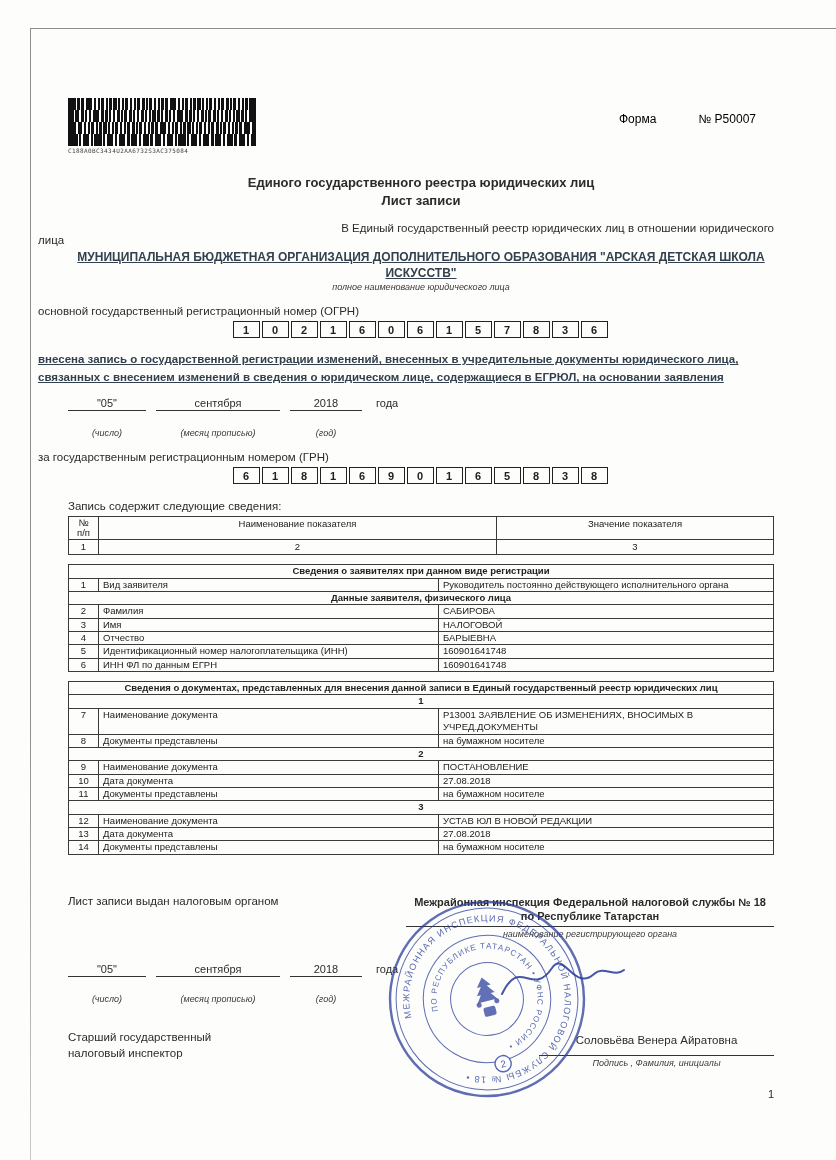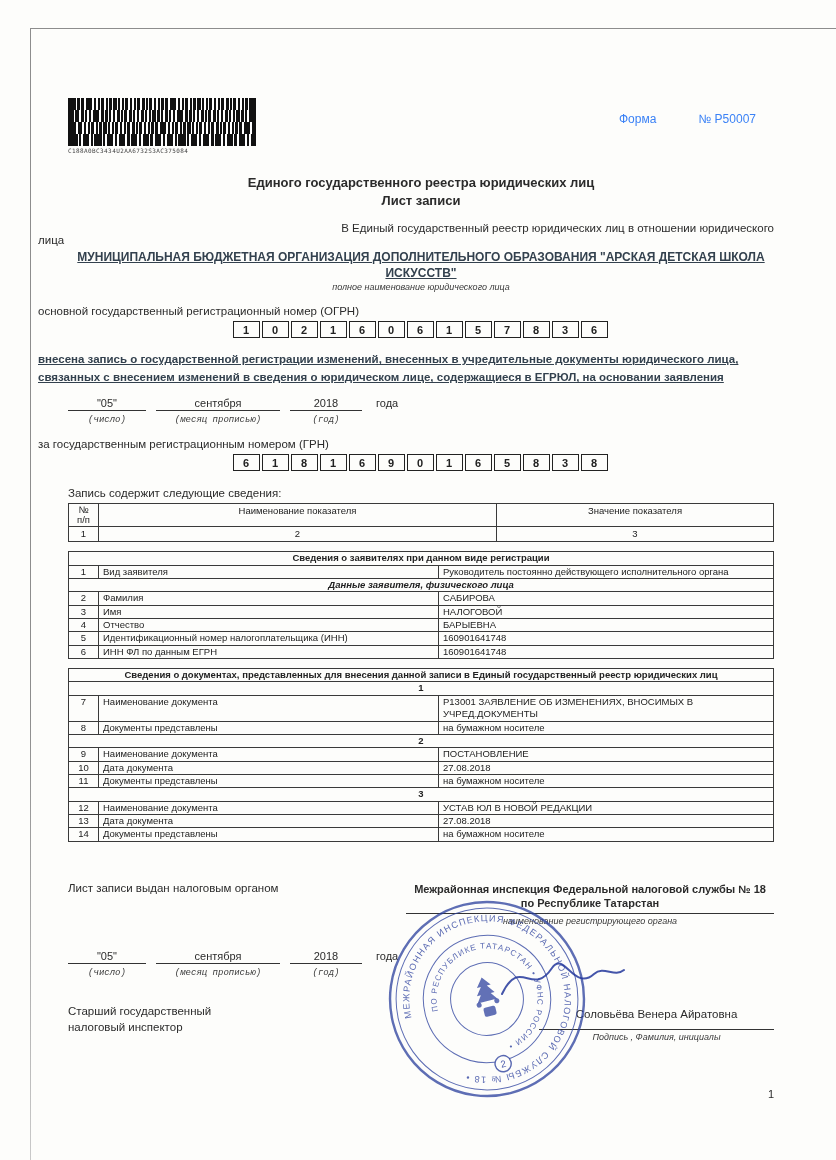--- a/index.html
+++ b/index.html
@@ -14,21 +14,21 @@
   .top-row{display:flex;justify-content:space-between;align-items:flex-start;margin-top:98px;}
   .barcode{width:178px;border-left:6px solid #111;border-right:4px solid #111;background:#fff;}
   .bc-row{height:12px;background-image:
       repeating-linear-gradient(90deg,#111 0 2px,transparent 2px 4px),
       repeating-linear-gradient(90deg,#111 0 1px,transparent 1px 7px),
       repeating-linear-gradient(90deg,transparent 0 3px,#111 3px 5px,transparent 5px 12px);}
   .bc-row:nth-child(2){background-position:3px 0,1px 0,5px 0;}
   .bc-row:nth-child(3){background-position:6px 0,4px 0,2px 0;}
   .bc-row:nth-child(4){background-position:1px 0,6px 0,8px 0;}
   .bc-num{font-family:"DejaVu Sans Mono",monospace;font-size:6px;letter-spacing:.4px;color:#444;margin-top:1px;}
-  .form-no{display:flex;gap:42px;font-size:12px;margin-top:14px;margin-right:18px;color:#3b82f6;}
+  .form-no{display:flex;gap:42px;font-size:12px;margin-top:14px;margin-right:18px;color:#000000;}
 
   
   .doc-title{text-align:center;font-weight:bold;font-size:13px;margin-top:20px;line-height:1.35;color:#2b2b2b;}
   .intro{margin-top:13px;font-size:11.5px;color:#2b2b2b;}
   .intro-l1{text-align:right;}
   .intro-l2{margin-left:-30px;}
   .org-name{text-align:center;font-weight:bold;font-size:12px;text-decoration:underline;
             margin-top:3px;line-height:1.35;color:#33414e;}
   .caption{font-style:italic;font-size:9px;color:#3a3a3a;}
   .org-cap{text-align:center;margin-top:1px;}
@@ -37,34 +37,34 @@
   .digits-row{display:flex;justify-content:center;margin-top:4px;}
   .digit-box{width:25px;height:15px;border:1.4px solid #222;margin-right:2px;display:flex;
              align-items:center;justify-content:center;font-weight:bold;font-size:11px;color:#222;}
   .statement{margin-top:13px;margin-left:-30px;font-weight:bold;font-size:11.5px;color:#33414e;
              text-decoration:underline;line-height:1.55;}
 
   .date-row{display:flex;align-items:flex-start;margin-top:10px;font-size:11px;color:#2b2b2b;}
   .df{display:flex;flex-direction:column;align-items:center;margin-right:10px;}
   .df .val{border-bottom:1px solid #333;text-align:center;padding:0 10px 1px;}
   .w-day{min-width:58px;}.w-month{min-width:104px;}.w-year{min-width:52px;}
-  .df .cap{margin-top:4px;font-family:Liberation Mono, monospace;}
+  .df .cap{margin-top:17px;}
   .suffix{margin-left:4px;}
 
   .tbl-intro{font-size:11.5px;margin-top:16px;color:#2b2b2b;}
   table{border-collapse:collapse;width:100%;table-layout:fixed;}
   td{border:1px solid #3a3a3a;font-size:9.5px;padding:0 4px;line-height:1.3;vertical-align:top;color:#222;}
   .hdr{margin-top:4px;}
   .hdr td{text-align:center;padding:1px 2px;}
   .pre{white-space:pre-line;line-height:1.05;}
   col.c1{width:30px;} col.h2{width:398px;} col.b2{width:340px;}
   .rec{margin-top:9px;}
   .sect-title{text-align:center;font-weight:bold;}
   .sub{text-align:center;font-weight:bold;}
-  .sub.em{font-style:italic;}
+  .sub.em{}
   .cn{text-align:center;}
 
   
   .footer{margin-top:40px;}
   .f-row1{display:flex;justify-content:space-between;align-items:flex-start;}
   .issued{font-size:11.5px;margin-top:0;color:#2b2b2b;}
   .authority{width:368px;text-align:center;}
   .auth-name{font-size:11px;font-weight:bold;border-bottom:1px solid #333;padding-bottom:3px;color:#2b2b2b;line-height:1.3;}
   .auth-cap{margin-top:2px;}
   .f-row3{display:flex;justify-content:space-between;margin-top:26px;}

